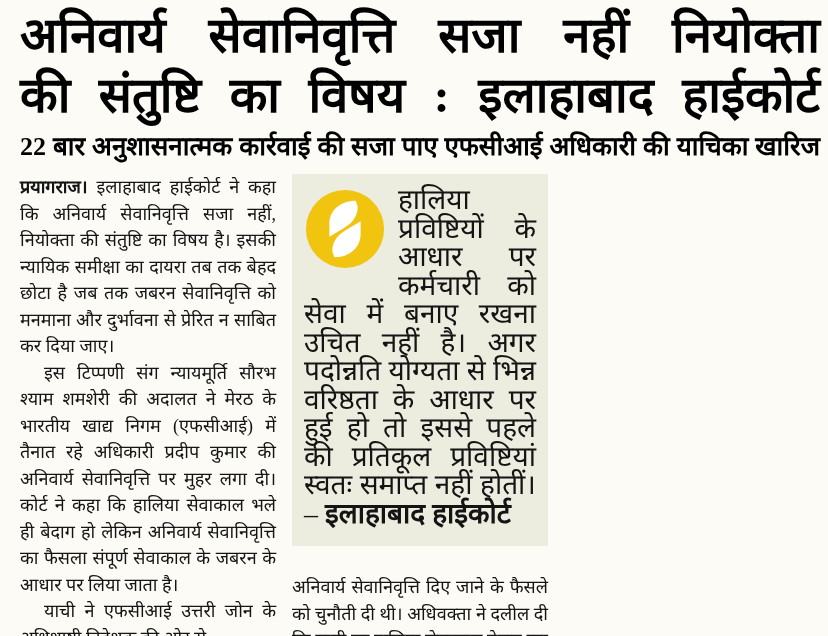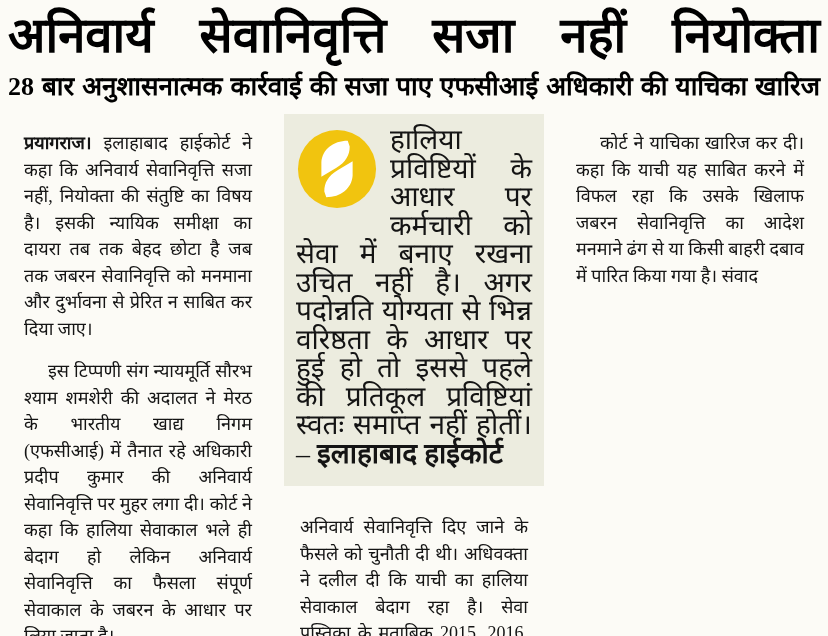--- a/index.html
+++ b/index.html
@@ -7,40 +7,40 @@
     --quote-bg:#ececdf;
     --ink:#141414;
   }
   *{box-sizing:border-box;}
   html,body{margin:0;padding:0;}
   body{
     width:828px;height:636px;overflow:hidden;
     background:#fcfbf6;color:var(--ink);
     font-family:"Liberation Serif","DejaVu Sans",serif;
   }
-  .paper{width:828px;height:636px;padding:6px 8px 0 8px;}
+  .paper{width:828px;height:636px;padding:6px 8px 0 20px;}
   .headline{font-weight:700;color:#000;}
   .hl-line{
     font-size:49px;line-height:60px;white-space:nowrap;
     text-align:justify;text-align-last:justify;
   }
   .subheadline{
     font-size:26px;line-height:34px;font-weight:700;color:#000;
     margin-top:4px;white-space:nowrap;
     text-align:justify;text-align-last:justify;
   }
   .columns{
     display:flex;gap:16px;margin-top:10px;
   }
   .col{
     flex:1 1 0;min-width:0;
     font-size:18px;line-height:26.5px;
     text-align:justify;
   }
-  .col p{margin:16px;}
+  .col p{margin:0;}
   .col p.indent{text-indent:24px;}
   .dateline{font-weight:700;}
   .quote-box{
     background:var(--quote-bg);
     padding:12px 12px 18px 12px;
     margin-bottom:28px;
     font-size:28px;line-height:28.5px;
   }
   .quote-icon{
     float:left;width:82px;height:82px;
@@ -49,23 +49,24 @@
   .quote-attrib{font-weight:700;}
   .credit{font-weight:400;}
 </style>
 </head>
 <body>
 
 <div class="paper">
 
   <div class="headline">
     <div class="hl-line">अनिवार्य सेवानिवृत्ति सजा नहीं नियोक्ता</div>
+    <div class="hl-line">की संतुष्टि का विषय : इलाहाबाद हाईकोर्ट</div>
   </div>
 
-  <div class="subheadline">28 बार अनुशासनात्मक कार्रवाई की सजा पाए एफसीआई अधिकारी की याचिका खारिज</div>
+  <div class="subheadline">22 बार अनुशासनात्मक कार्रवाई की सजा पाए एफसीआई अधिकारी की याचिका खारिज</div>
 
   <div class="columns">
 
     <div class="col">
       <p><span class="dateline">प्रयागराज।</span><span> इलाहाबाद हाईकोर्ट ने कहा कि अनिवार्य सेवानिवृत्ति सजा नहीं, नियोक्ता की संतुष्टि का विषय है। इसकी न्यायिक समीक्षा का दायरा तब तक बेहद छोटा है जब तक जबरन सेवानिवृत्ति को मनमाना और दुर्भावना से प्रेरित न साबित कर दिया जाए।</span></p>
       <p class="indent">इस टिप्पणी संग न्यायमूर्ति सौरभ श्याम शमशेरी की अदालत ने मेरठ के भारतीय खाद्य निगम (एफसीआई) में तैनात रहे अधिकारी प्रदीप कुमार की अनिवार्य सेवानिवृत्ति पर मुहर लगा दी। कोर्ट ने कहा कि हालिया सेवाकाल भले ही बेदाग हो लेकिन अनिवार्य सेवानिवृत्ति का फैसला संपूर्ण सेवाकाल के जबरन के आधार पर लिया जाता है।</p>
       <p class="indent">याची ने एफसीआई उत्तरी जोन के अधिशाषी निदेशक की ओर से</p>
     </div>
 
     <div class="col">
@@ -74,17 +75,16 @@
           <circle cx="42" cy="42" r="40" fill="var(--accent)"></circle>
           <path d="M53 13 C38 13 27 22 26 35 L26 50 L41 41 C51 35 55 28 55 19 Z" fill="#ffffff"></path>
           <path d="M53 13 C38 13 27 22 26 35 L26 50 L41 41 C51 35 55 28 55 19 Z" fill="#ffffff" transform="rotate(180 42 42)"></path>
         </svg>
         <span>हालिया प्रविष्टियों के आधार पर कर्मचारी को सेवा में बनाए रखना उचित नहीं है। अगर पदोन्नति योग्यता से भिन्न वरिष्ठता के आधार पर हुई हो तो इससे पहले की प्रतिकूल प्रविष्टियां स्वतः समाप्त नहीं होतीं। – </span><span class="quote-attrib">इलाहाबाद हाईकोर्ट</span>
       </div>
       <p>अनिवार्य सेवानिवृत्ति दिए जाने के फैसले को चुनौती दी थी। अधिवक्ता ने दलील दी कि याची का हालिया सेवाकाल बेदाग रहा है। सेवा पुस्तिका के मुताबिक 2015, 2016, 2018 और 2019 की वार्षिक गोपनीय रिपोर्ट (एसीआर) बहुत अच्छी रही। ईमानदारी पर कोई सवाल नहीं उठे और</p>
     </div>
 
     <div class="col">
-      <p class="indent"><span>कोर्ट ने याचिका खारिज कर दी। कहा कि याची यह साबित करने में विफल रहा कि उसके खिलाफ जबरन सेवानिवृत्ति का आदेश मनमाने ढंग से या किसी बाहरी दबाव में पारित किया गया है। </span><span class="credit">संवाद</span></p>
     </div>
 
   </div>
 </div>
 
 </body></html>

